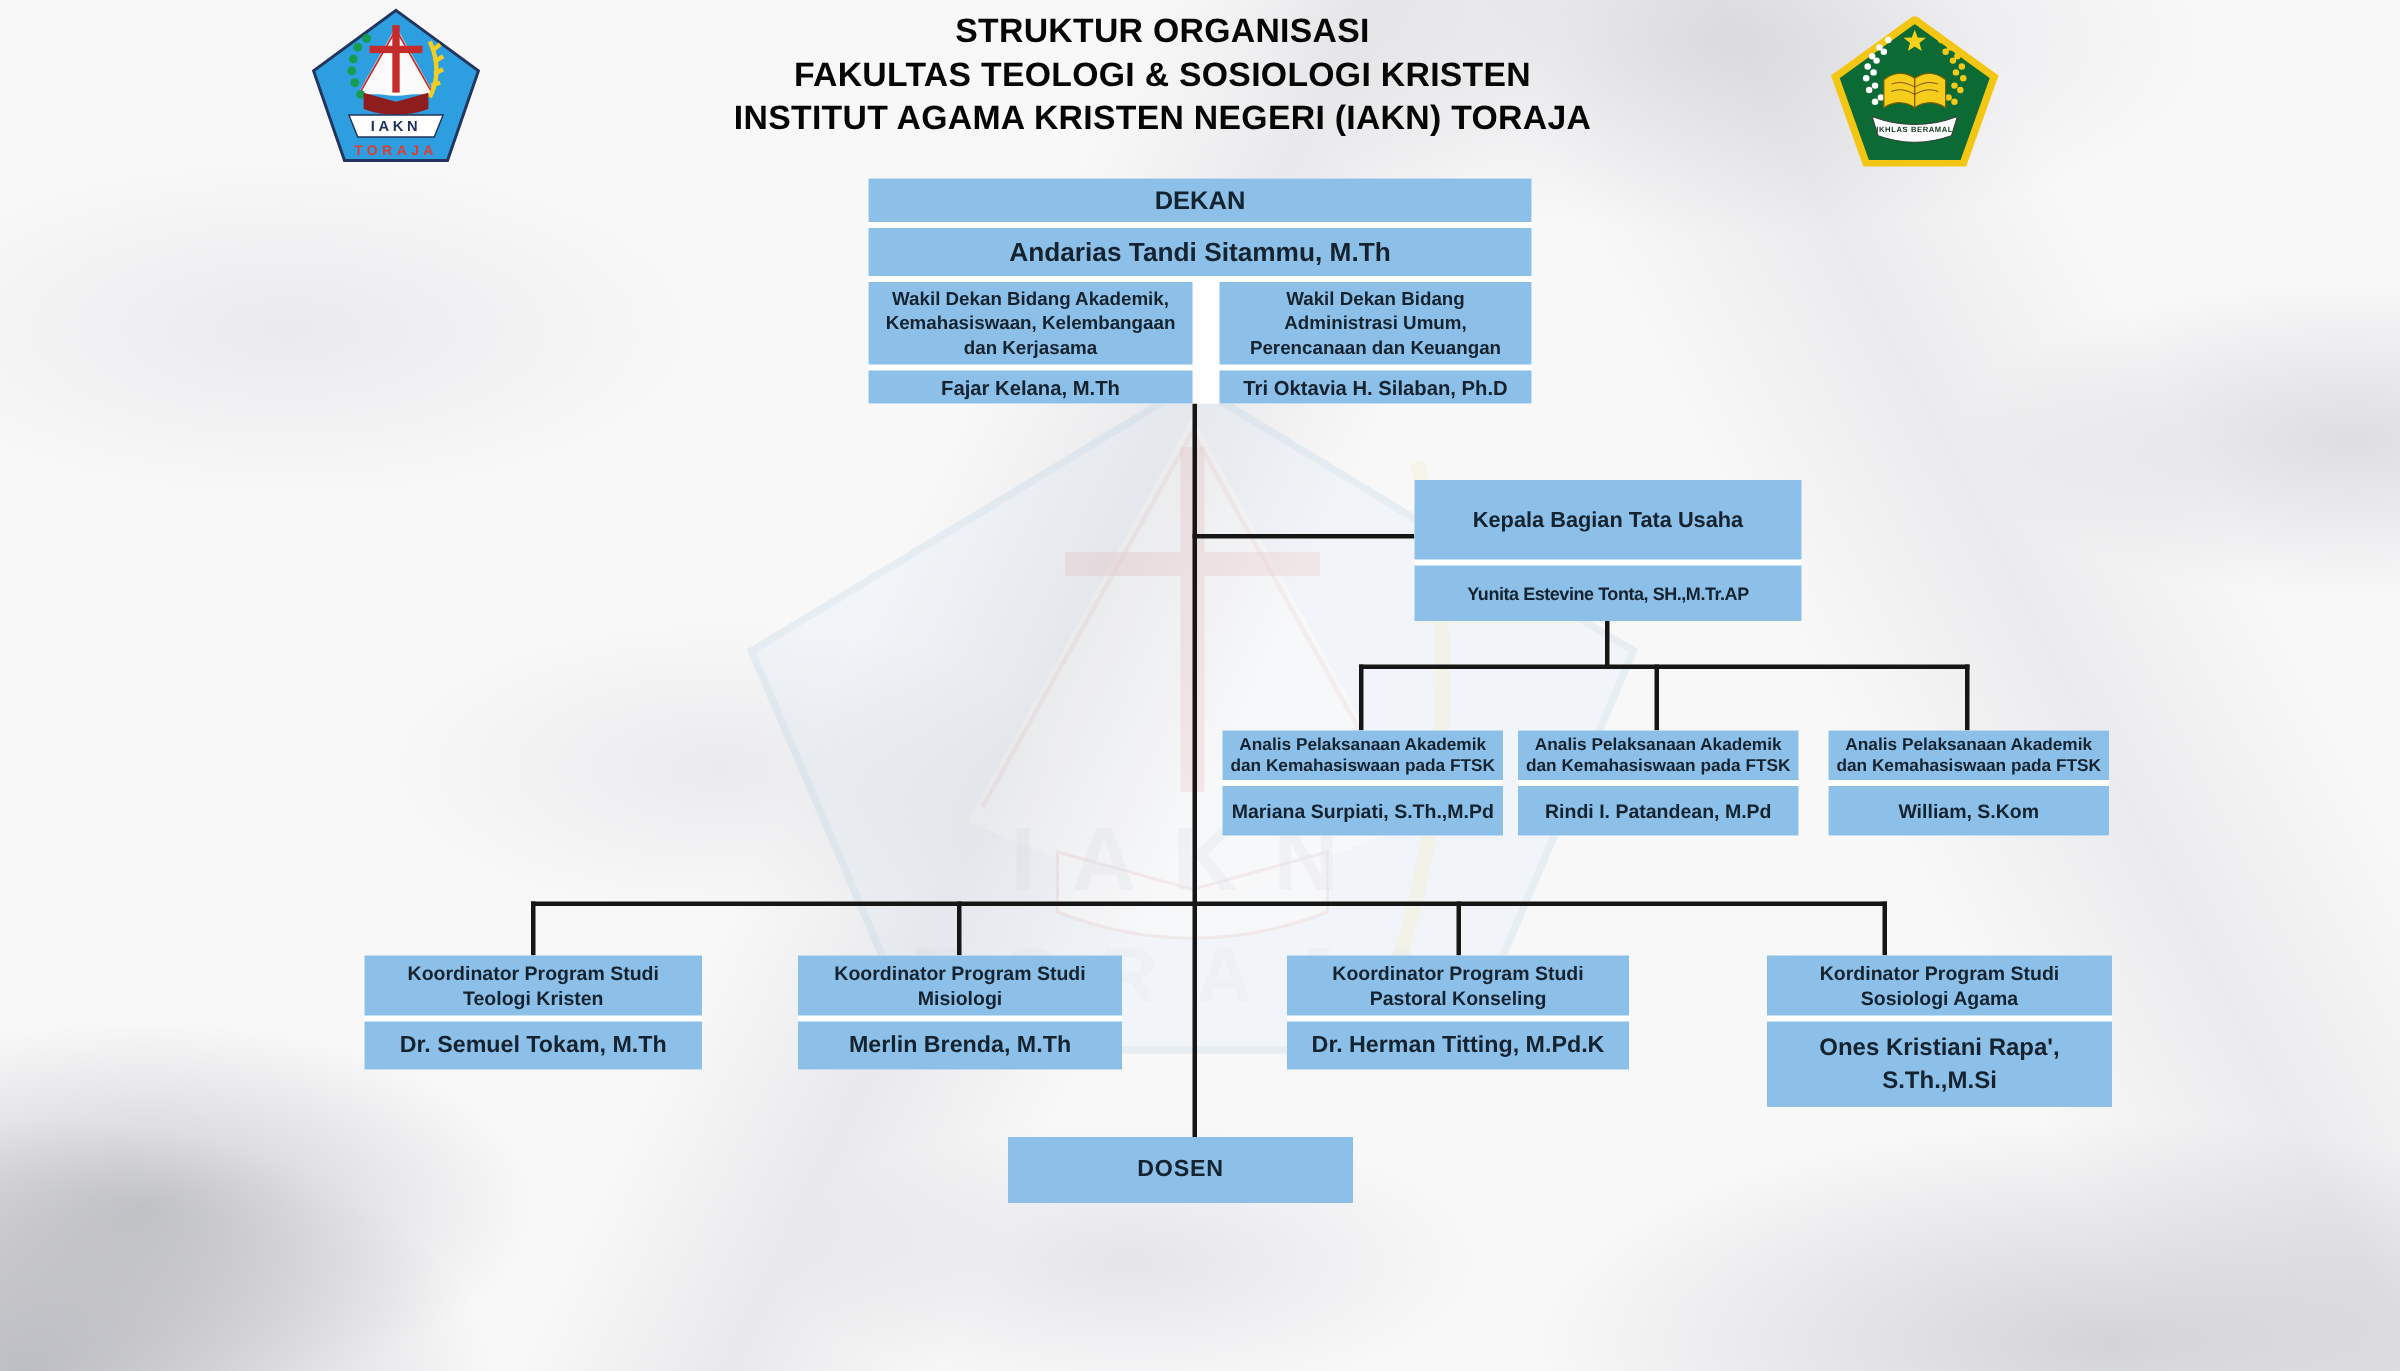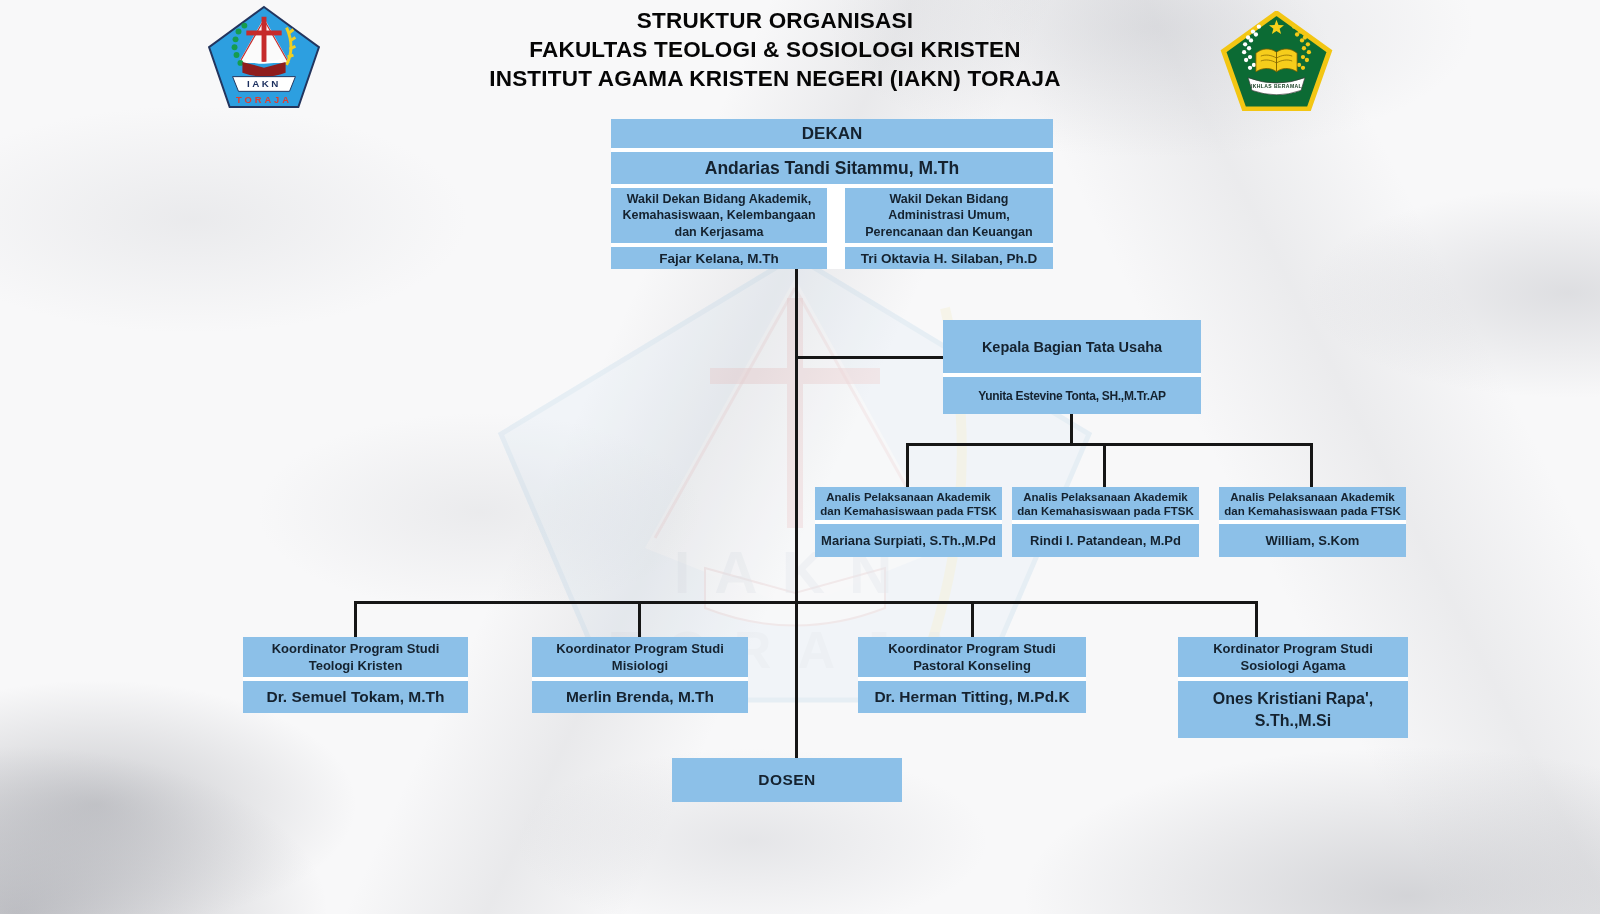--- a/index.html
+++ b/index.html
@@ -145,21 +145,21 @@
   <div class="line" style="left:906px;top:443px;width:407px;height:3px;"></div>
   <div class="line" style="left:906px;top:443px;width:3px;height:44px;"></div>
   <div class="line" style="left:1103px;top:443px;width:3px;height:44px;"></div>
   <div class="line" style="left:1310px;top:443px;width:3px;height:44px;"></div>
   <div class="line" style="left:354px;top:601px;width:904px;height:3px;"></div>
   <div class="line" style="left:354px;top:601px;width:3px;height:36px;"></div>
   <div class="line" style="left:638px;top:601px;width:3px;height:36px;"></div>
   <div class="line" style="left:971px;top:601px;width:3px;height:36px;"></div>
   <div class="line" style="left:1255px;top:601px;width:3px;height:36px;"></div>
 
-  <div class="group" style="left:611px;top:119px;width:442px;">
+  <div class="group" style="left:579px;top:119px;width:442px;">
     <div class="cell dekan-head">DEKAN</div>
     <div class="cell dekan-name">Andarias Tandi Sitammu, M.Th</div>
     <div class="cols">
       <div class="cell wakil-title">Wakil Dekan Bidang Akademik,
 Kemahasiswaan, Kelembangaan
 dan Kerjasama</div>
       <div class="cell wakil-title">Wakil Dekan Bidang
 Administrasi Umum,
 Perencanaan dan Keuangan</div>
     </div>

